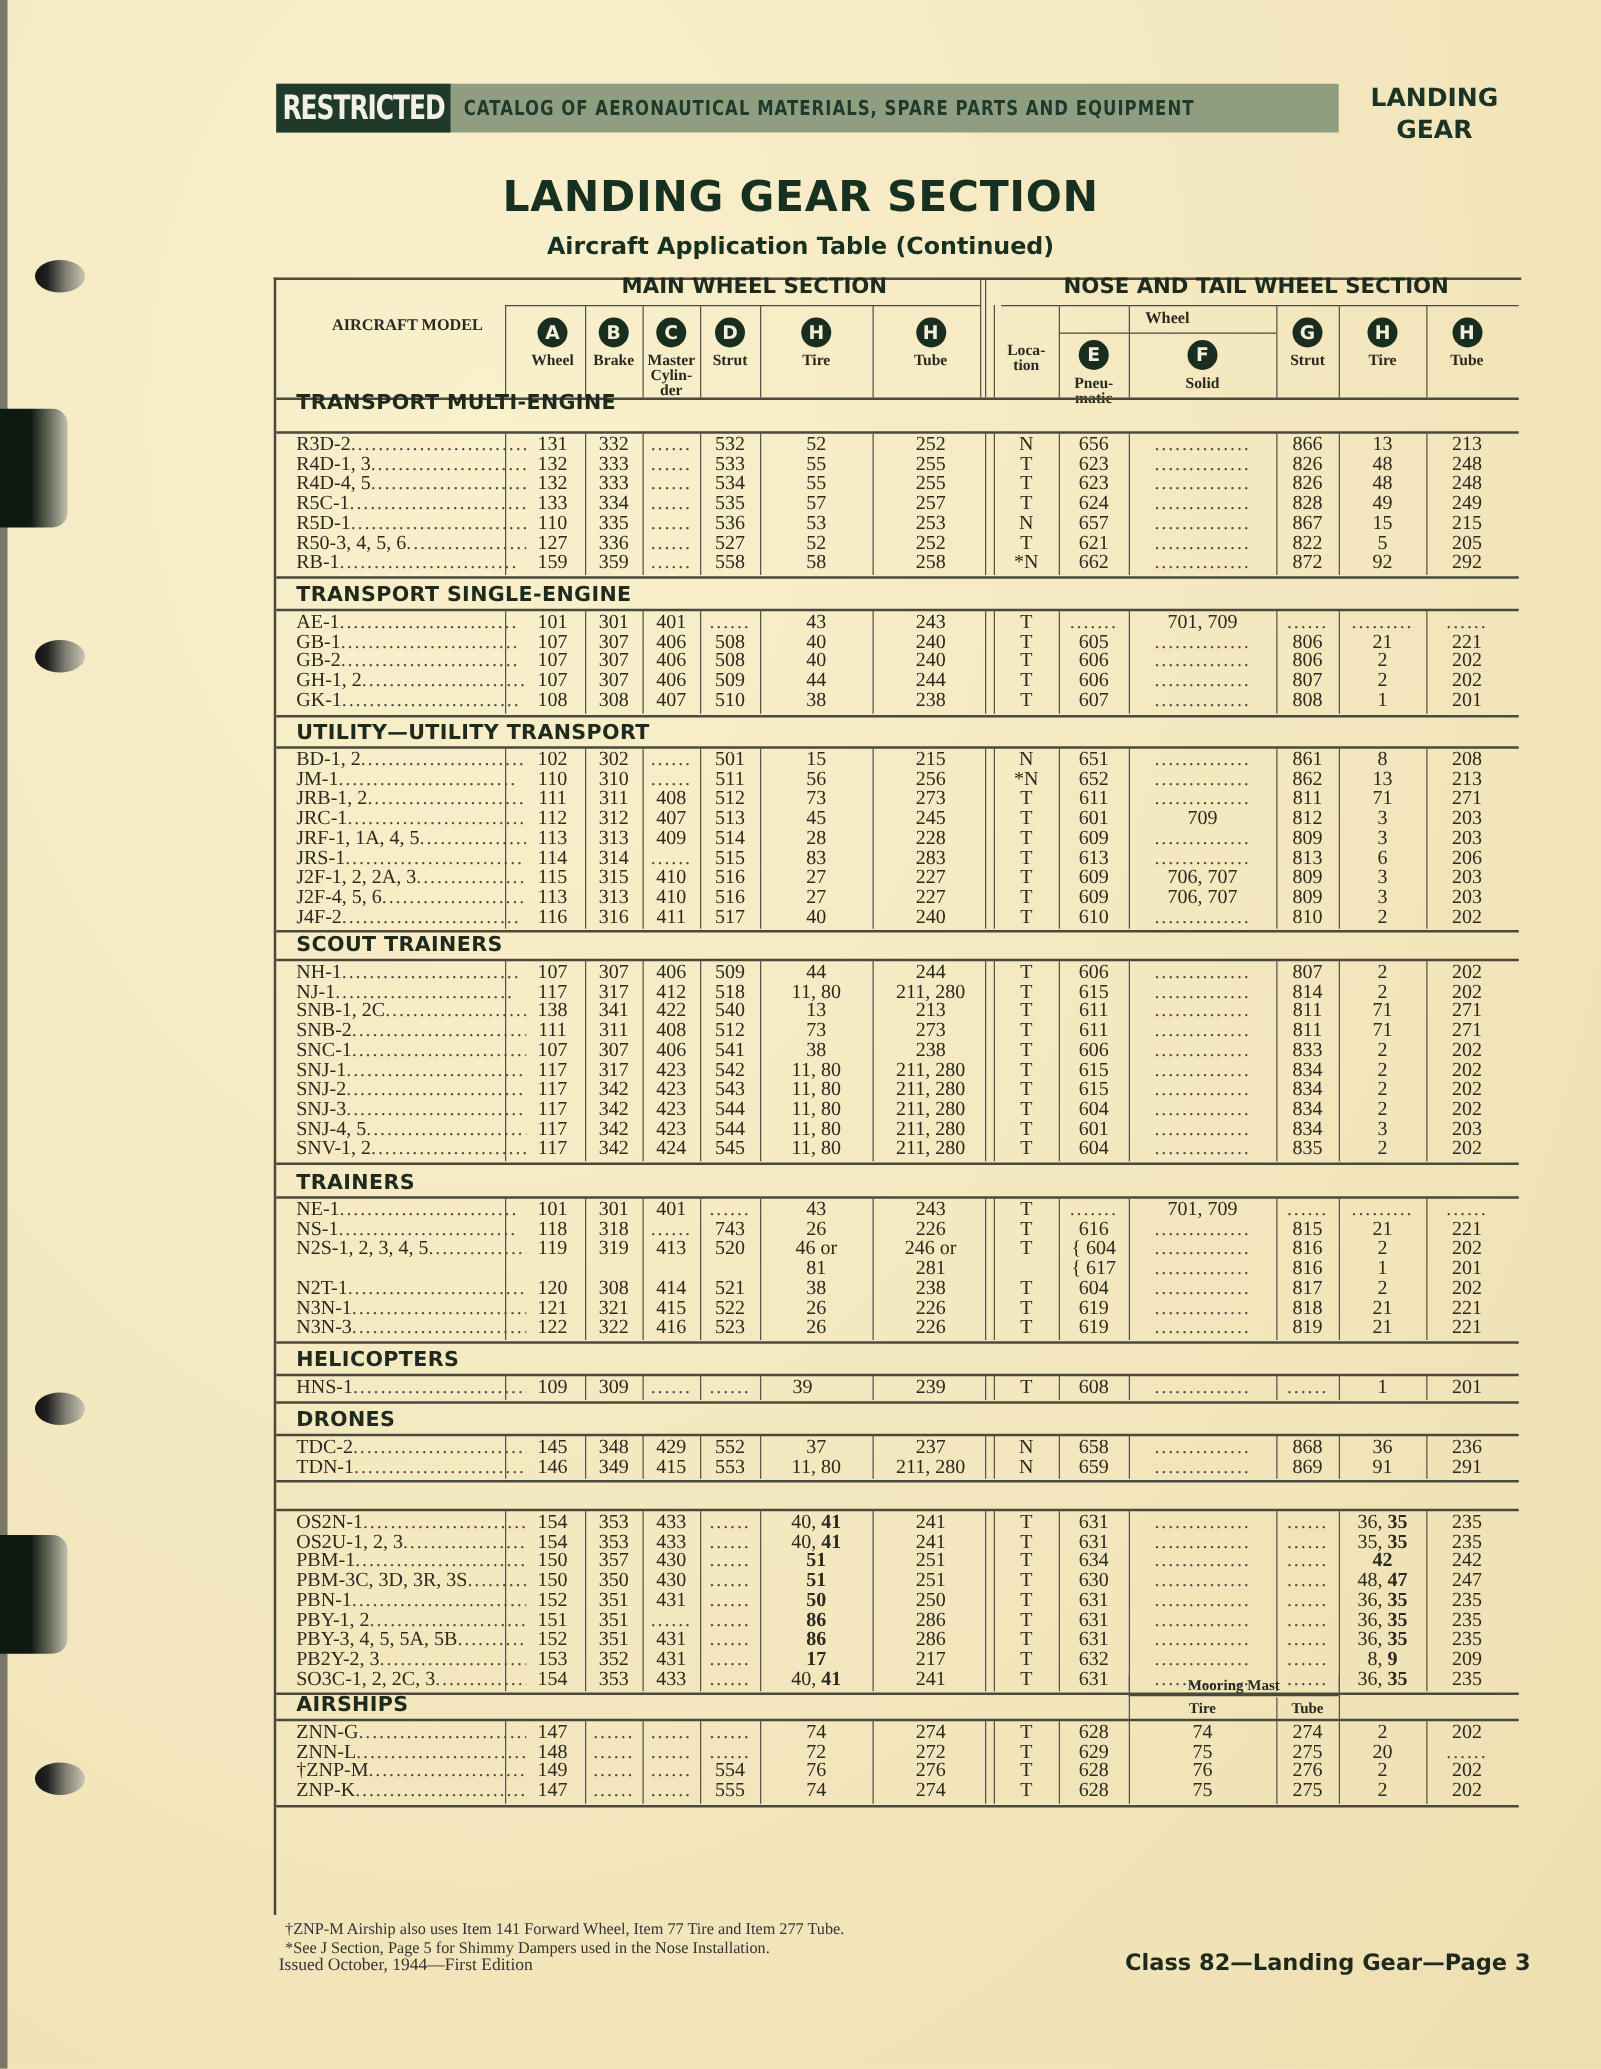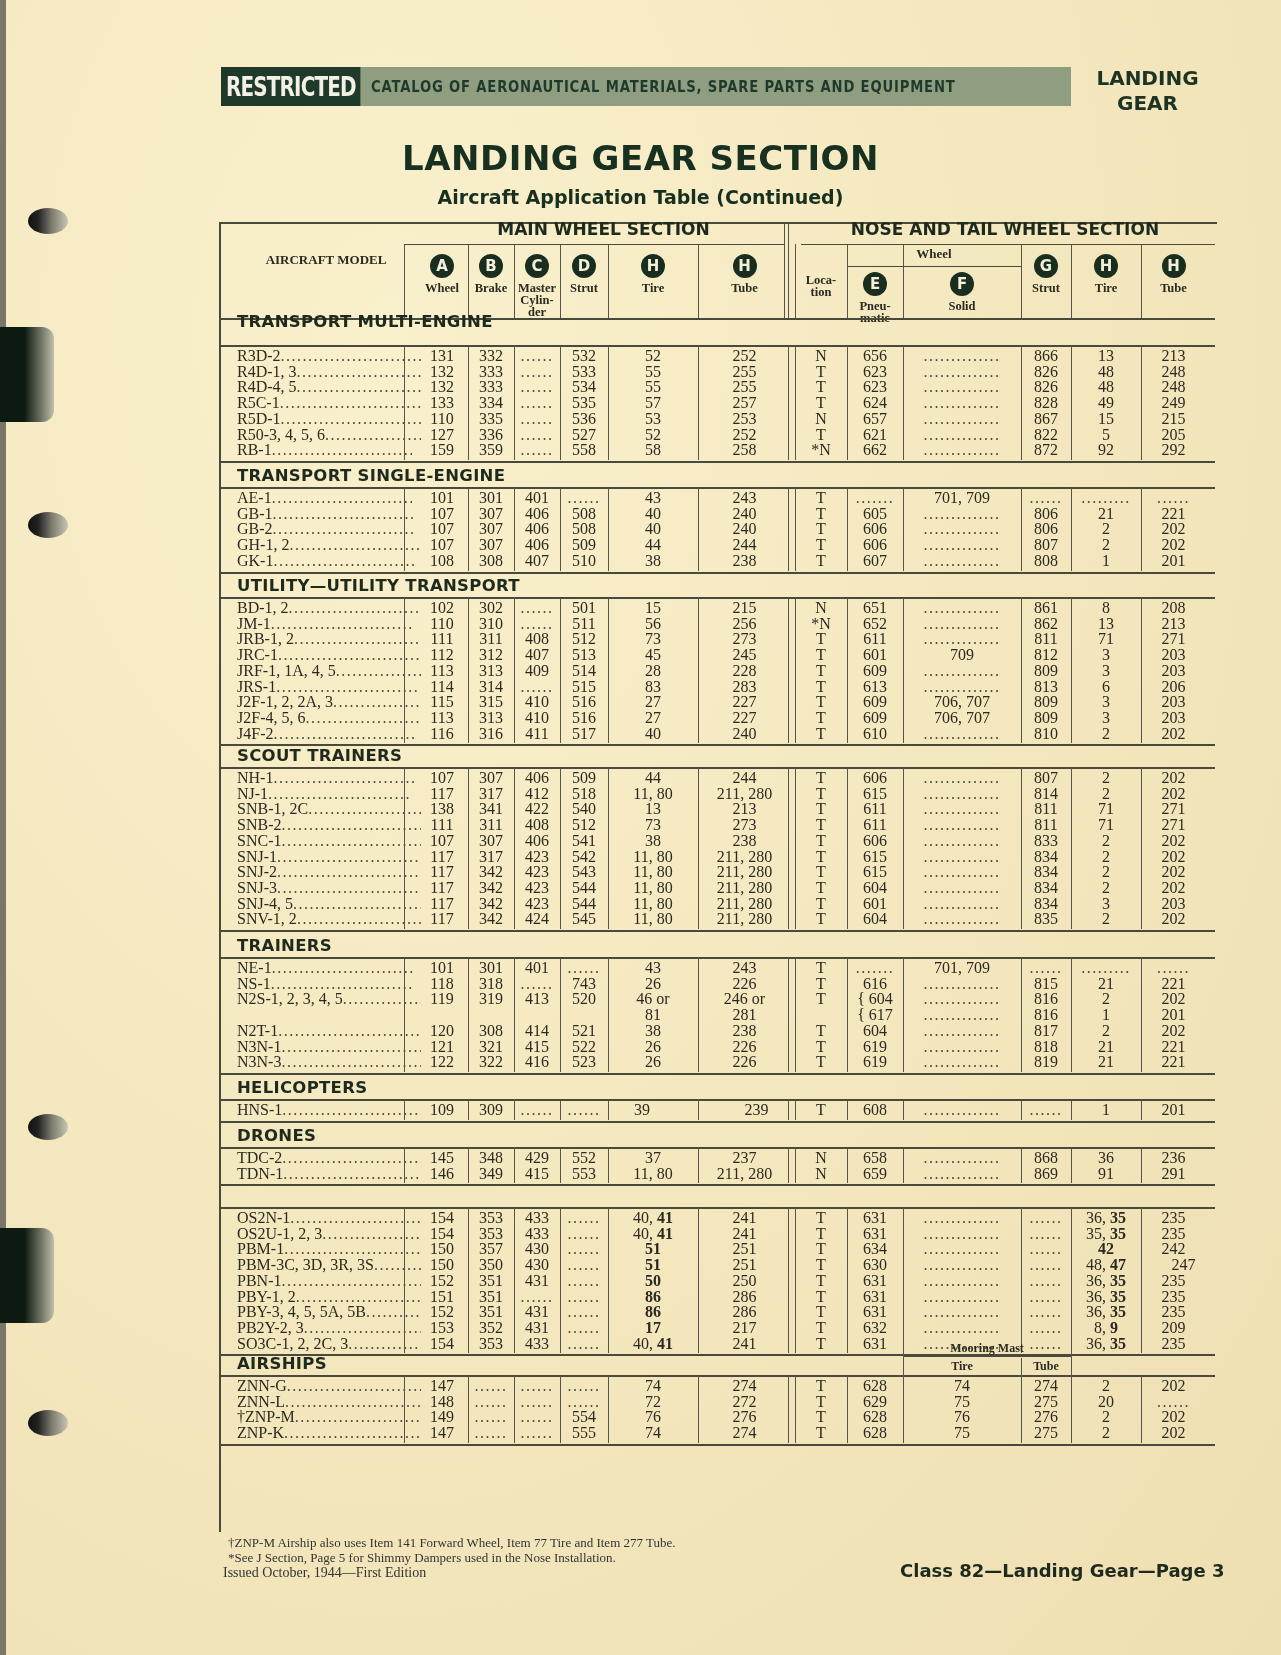--- a/index.html
+++ b/index.html
@@ -764,21 +764,21 @@
     <div class="hline" style="left:0;top:848.9px;width:994px;"></div>
     <div class="section-title" style="top:854px;">HELICOPTERS</div>
     <div class="hline" style="left:0;top:875px;width:994px;height:1.5px"></div>
     <div class="row" style="top:878px;width:994px;">
       <div class="cell model"><span>HNS-1</span><span class="dots">..........................</span></div>
       <div class="cell" style="left:195px;width:52px;">109</div>
       <div class="cell" style="left:247px;width:46px;">309</div>
       <div class="cell dots-cell" style="left:293px;width:46px;">......</div>
       <div class="cell dots-cell" style="left:339px;width:48px;">......</div>
       <div class="cell" style="left:376px;width:90px;">39</div>
-      <div class="cell" style="left:462px;width:93px;padding-left:27px;">239</div>
+      <div class="cell" style="left:477px;width:93px;">239</div>
       <div class="cell" style="left:574px;width:52px;">T</div>
       <div class="cell" style="left:626px;width:56px;">608</div>
       <div class="cell dots-cell" style="left:682px;width:118px;">..............</div>
       <div class="cell dots-cell" style="left:800px;width:50px;">......</div>
       <div class="cell" style="left:850px;width:70px;">1</div>
       <div class="cell" style="left:920px;width:65px;">201</div>
     </div>
     <div class="vline" style="left:183px;top:876px;height:19.700000000000045px;"></div>
     <div class="vline" style="left:247px;top:876px;height:19.700000000000045px;"></div>
     <div class="vline" style="left:293px;top:876px;height:19.700000000000045px;"></div>
@@ -891,21 +891,21 @@
       <div class="cell" style="left:247px;width:46px;">350</div>
       <div class="cell" style="left:293px;width:46px;">430</div>
       <div class="cell dots-cell" style="left:339px;width:48px;">......</div>
       <div class="cell" style="left:387px;width:90px;"><b class="bold">51</b></div>
       <div class="cell" style="left:477px;width:93px;">251</div>
       <div class="cell" style="left:574px;width:52px;">T</div>
       <div class="cell" style="left:626px;width:56px;">630</div>
       <div class="cell dots-cell" style="left:682px;width:118px;">..............</div>
       <div class="cell dots-cell" style="left:800px;width:50px;">......</div>
       <div class="cell" style="left:850px;width:70px;">48, <b class="bold">47</b></div>
-      <div class="cell" style="left:920px;width:65px;padding-left:10px;">247</div>
+      <div class="cell" style="left:920px;width:65px;">247</div>
     </div>
     <div class="row" style="top:1048.8px;width:994px;">
       <div class="cell model"><span>PBN-1</span><span class="dots">..........................</span></div>
       <div class="cell" style="left:195px;width:52px;">152</div>
       <div class="cell" style="left:247px;width:46px;">351</div>
       <div class="cell" style="left:293px;width:46px;">431</div>
       <div class="cell dots-cell" style="left:339px;width:48px;">......</div>
       <div class="cell" style="left:387px;width:90px;"><b class="bold">50</b></div>
       <div class="cell" style="left:477px;width:93px;">250</div>
       <div class="cell" style="left:574px;width:52px;">T</div>

